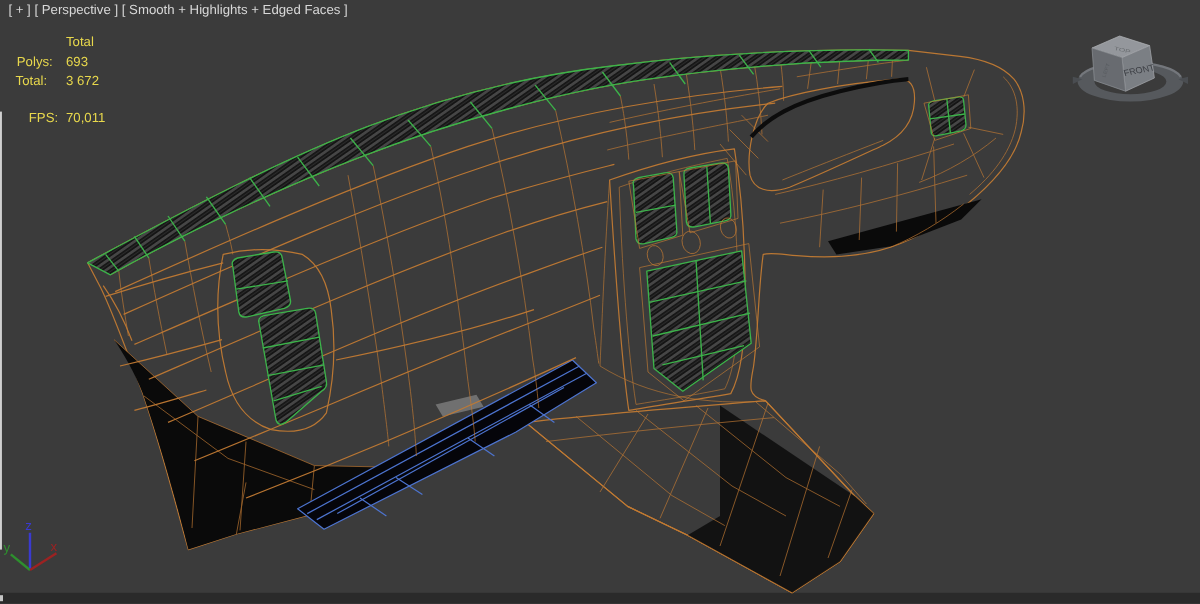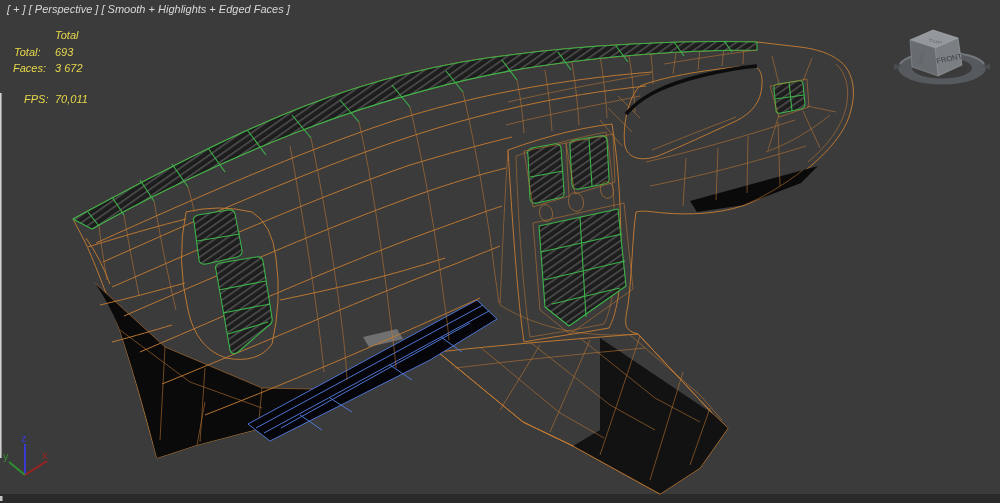--- a/index.html
+++ b/index.html
@@ -1,21 +1,21 @@
 <!DOCTYPE html>
 <html style="--background: #3b3b3b; --bottom_bar: #2a2a2a; --wire_orange: #c17a33; --wire_green: #3cb44a; --wire_blue: #4d74d0; --stats_text: #e8d84c; --label_text: #d8d8d8; --axis_x: #9c2222; --axis_y: #2e8f2e; --axis_z: #3a3ad0; --left_edge_line: #ebebeb;"><head>
 <meta charset="utf-8">
 <style>
   html,body{margin:0;padding:0;}
   body{
     width:1000px;height:503px;overflow:hidden;position:relative;
     background:var(--background,#3b3b3b);
     font-family:"Liberation Sans",sans-serif;
   }
-  .ov{position:absolute;white-space:pre;font-style:italic;}
+  .ov{position:absolute;white-space:pre;}
   #vp-label{left:7px;top:3px;font-size:11px;color:var(--label_text);}
   .stat{font-size:11px;color:var(--stats_text);}
   #stats-header{left:55px;top:29px;}
   #stat-l1{left:14px;top:46px;} #stat-v1{left:55px;top:46px;}
   #stat-l2{left:13px;top:62px;} #stat-v2{left:55px;top:62px;}
   #fps-l{left:14px;top:93px;padding-left:10px;}  #fps-v{left:55px;top:93px;text-align:center;}
   svg{position:absolute;left:0;top:0;}
   .wo{stroke:var(--wire_orange);stroke-width:1;fill:none;opacity:.95;stroke-linejoin:round;}
   .wo2{stroke:var(--wire_orange);stroke-width:.7;fill:none;opacity:.8;stroke-linejoin:round;}
   .wg{stroke:var(--wire_green);stroke-width:1.1;fill:none;stroke-linejoin:round;}
@@ -242,18 +242,18 @@
     <polygon points="935,48 958,38 962,65 938,76" fill="#878b91" stroke="#b7babf" stroke-width=".6"></polygon>
     <polygon points="910,40 935,48 938,76 912,67" fill="#70747a" stroke="#9b9fa5" stroke-width=".6"></polygon>
     <text font-size="7" fill="#73777c" text-anchor="middle" transform="translate(935,43) rotate(13) scale(1,.6)">TOP</text>
     <text font-size="7.5" fill="#3e4248" text-anchor="middle" transform="translate(950,61) rotate(-11) skewX(6)">FRONT</text>
     <text font-size="5" fill="#5d6166" text-anchor="middle" transform="translate(923,59) rotate(-72) scale(1,.8)">LEFT</text>
   </g>
 </svg>
 
 <div class="ov" id="vp-label">[ + ] [ Perspective ] [ Smooth + Highlights + Edged Faces ]</div>
 <div class="ov stat" id="stats-header">Total</div>
-<div class="ov stat" id="stat-l1">Total:</div>
+<div class="ov stat" id="stat-l1">Polys:</div>
 <div class="ov stat" id="stat-v1">693</div>
-<div class="ov stat" id="stat-l2">Faces:</div>
+<div class="ov stat" id="stat-l2">Total:</div>
 <div class="ov stat" id="stat-v2">3 672</div>
 <div class="ov stat" id="fps-l">FPS:</div>
 <div class="ov stat" id="fps-v">70,011</div>
 
 </body></html>

